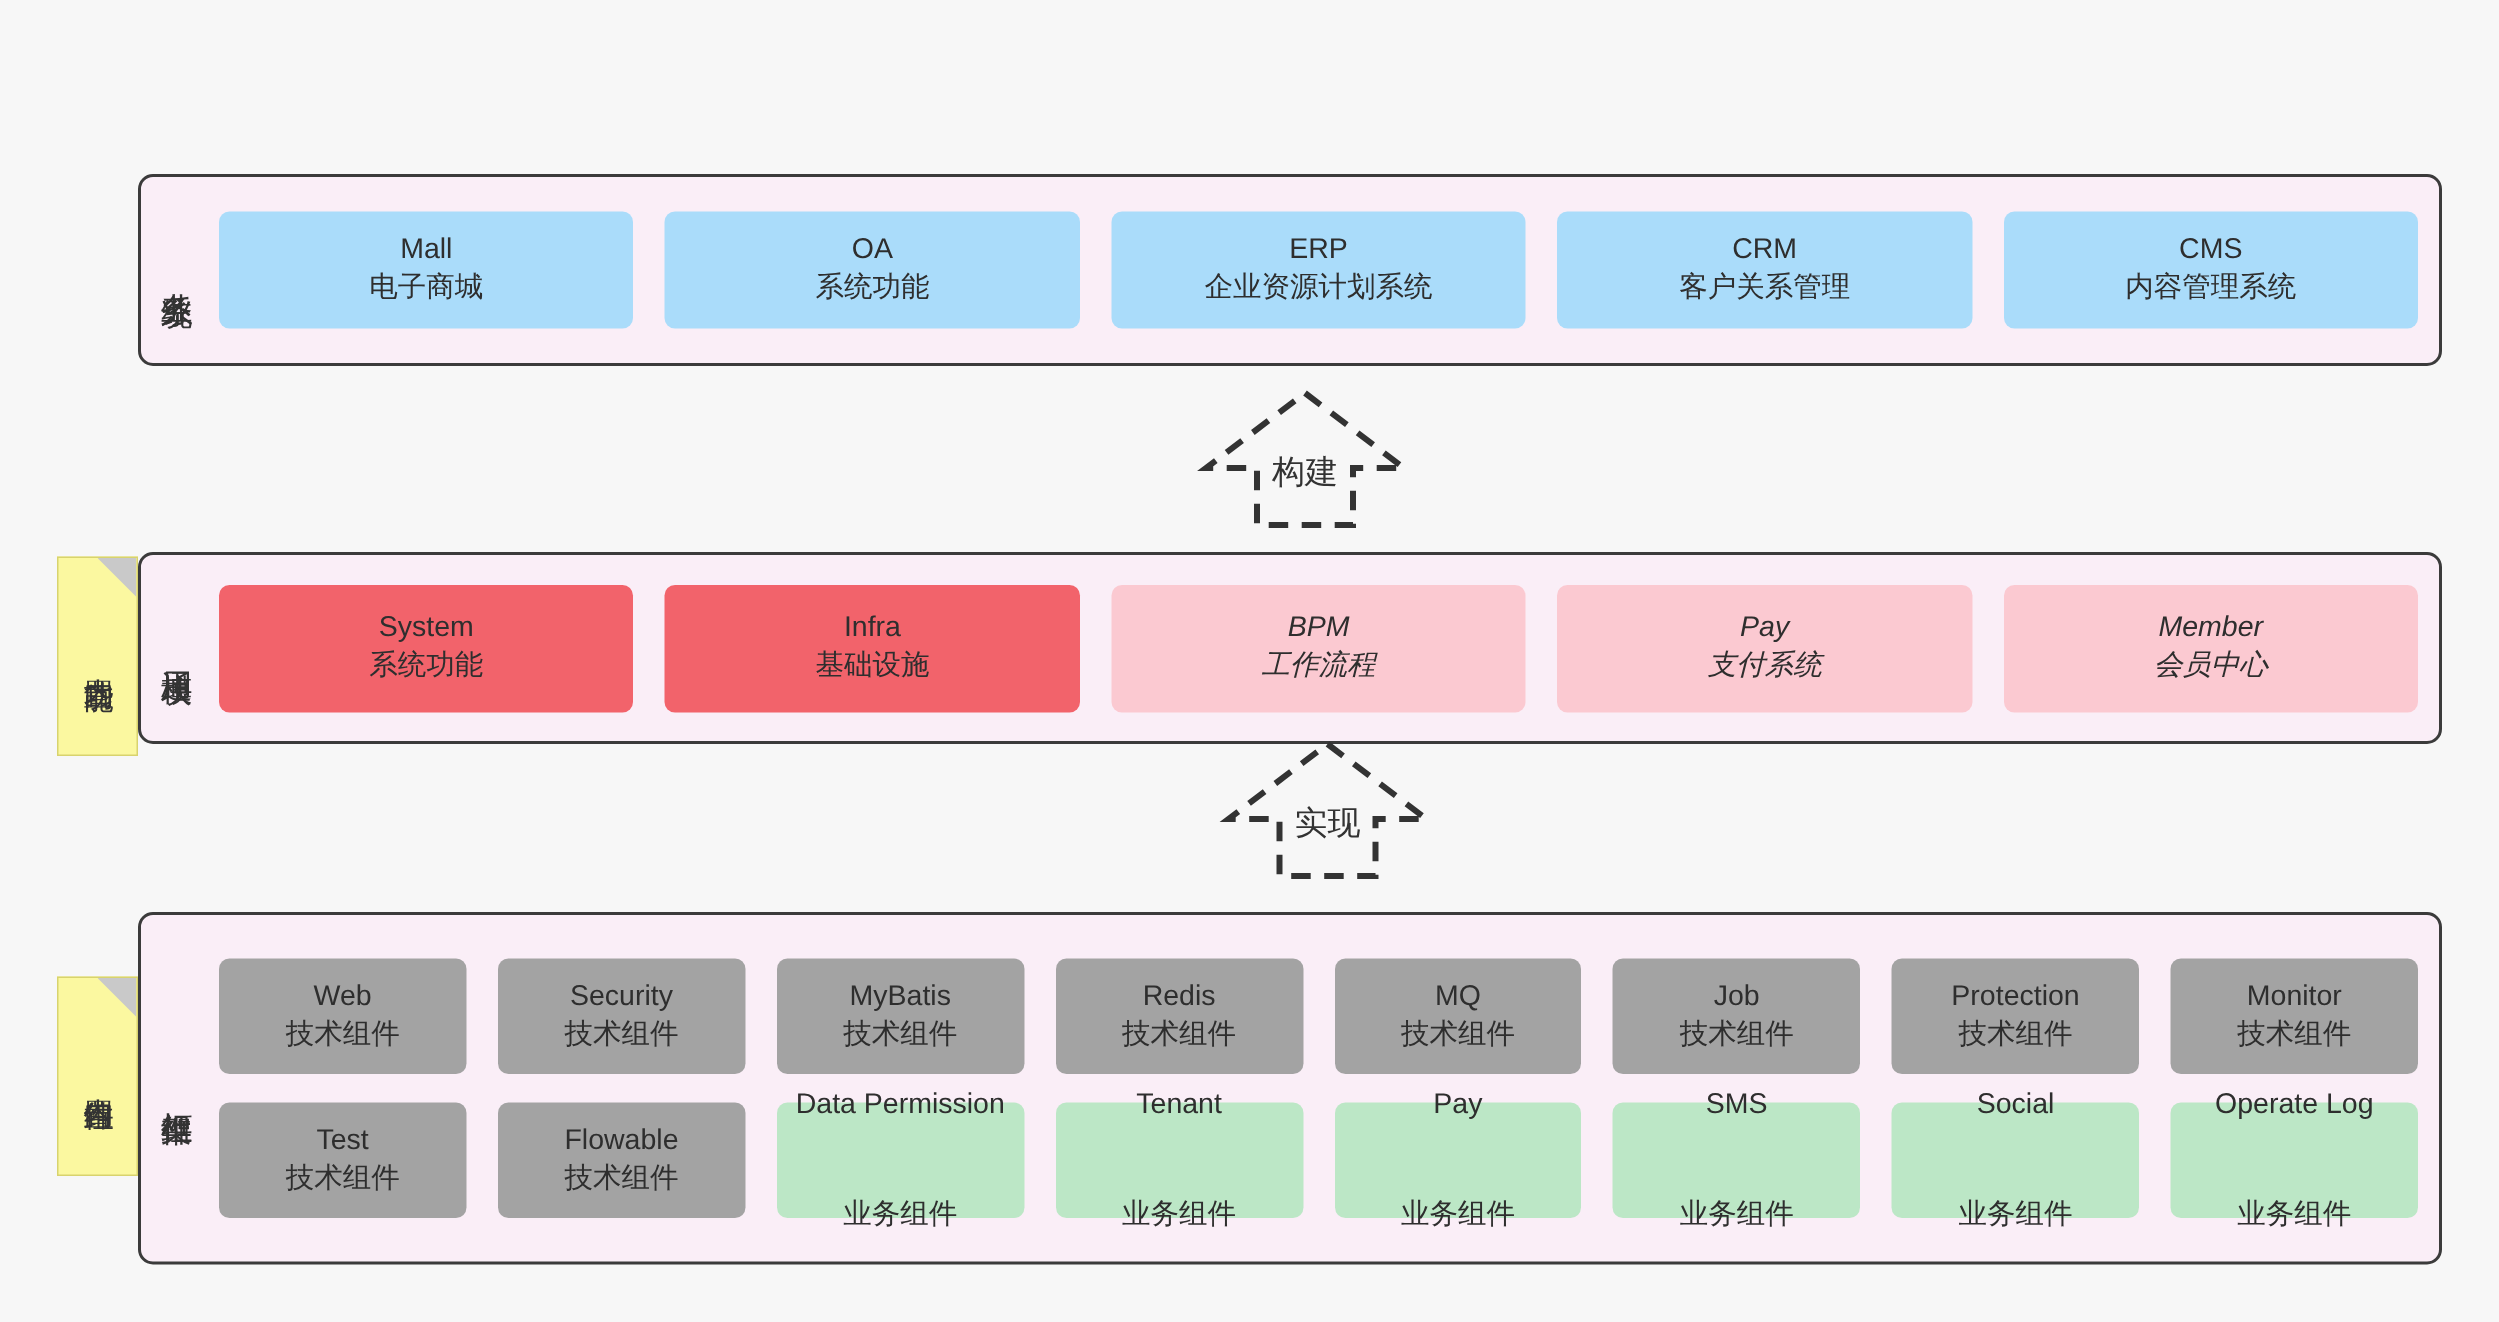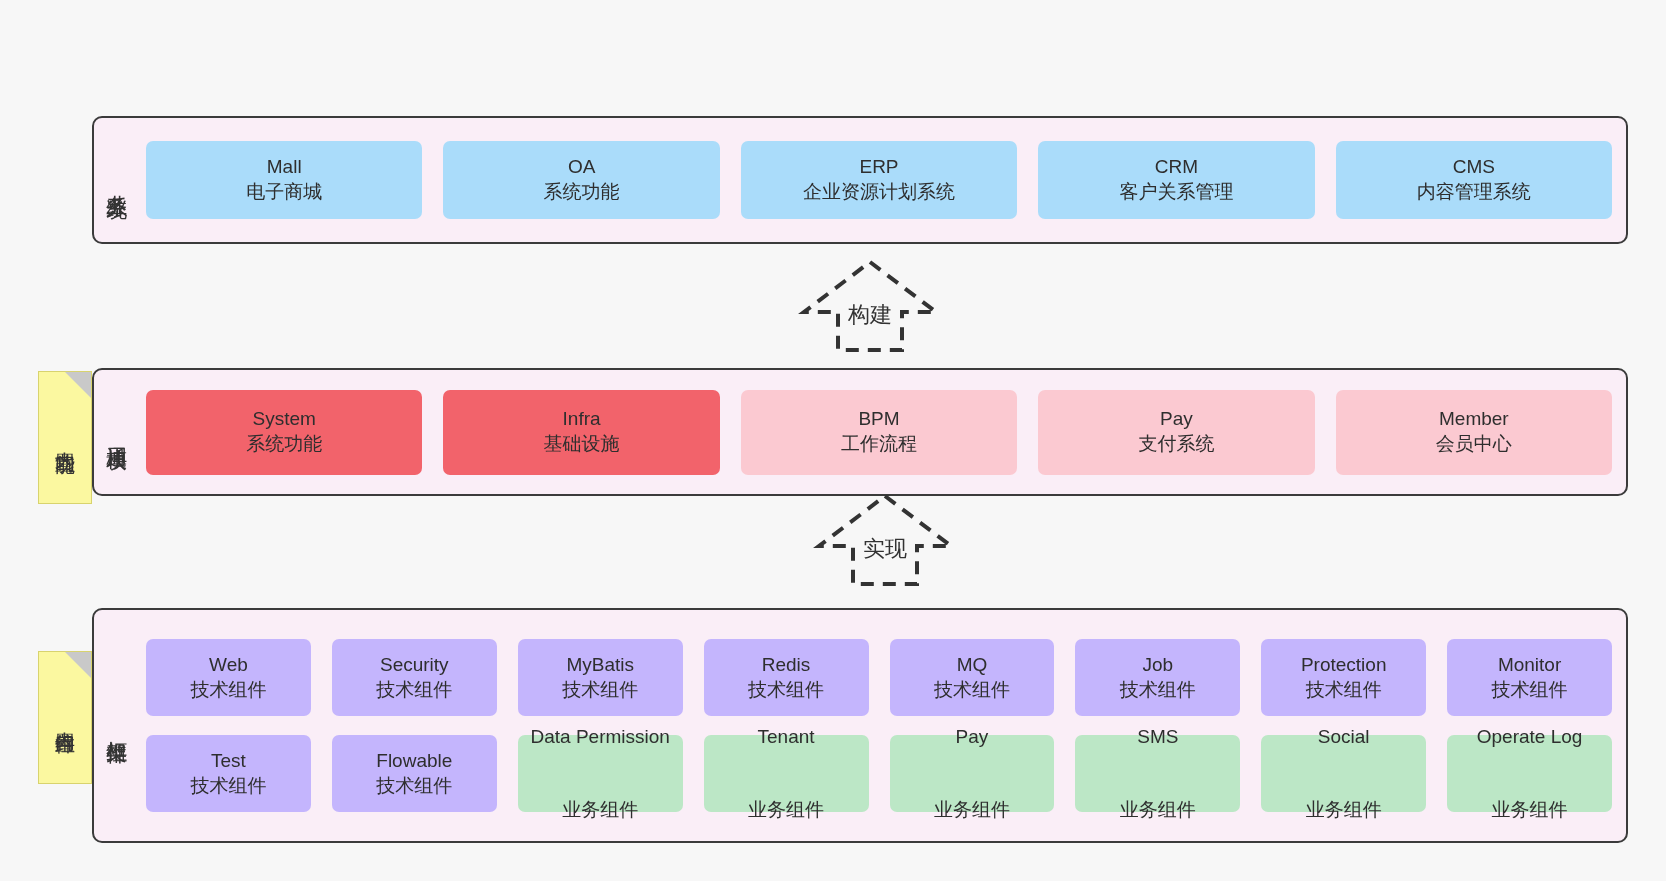--- a/index.html
+++ b/index.html
@@ -68,22 +68,22 @@
     line-height: 1.30;
     color: #2e2e2e;
     box-sizing: border-box;
     padding: 22px 4px;
   }
   .node .n-title { display: block; }
   .node .n-sub   { display: block; }
 
   .node.blue        { background: #aadcfa; height: 78px; }
   .node.red         { background: #f2636b; height: 85px; }
-  .node.pink        { background: #fbc9d1; height: 85px; }
-  .node.green       { background: #c4b5fd; height: 77px; }
+  .node.pink        { background: #fbc9d1; height: 85px; font-style: italic; }
+  .node.green       { background: #a3a3a3; height: 77px; }
   .node.lightgreen  { background: #bce7c6; height: 77px; gap: 48px; }
 
   
   .sticky {
     position: absolute;
     background: #fbf8a0;
     border: 1px solid #d8d36e;
     box-sizing: border-box;
     display: flex;
     align-items: center;

